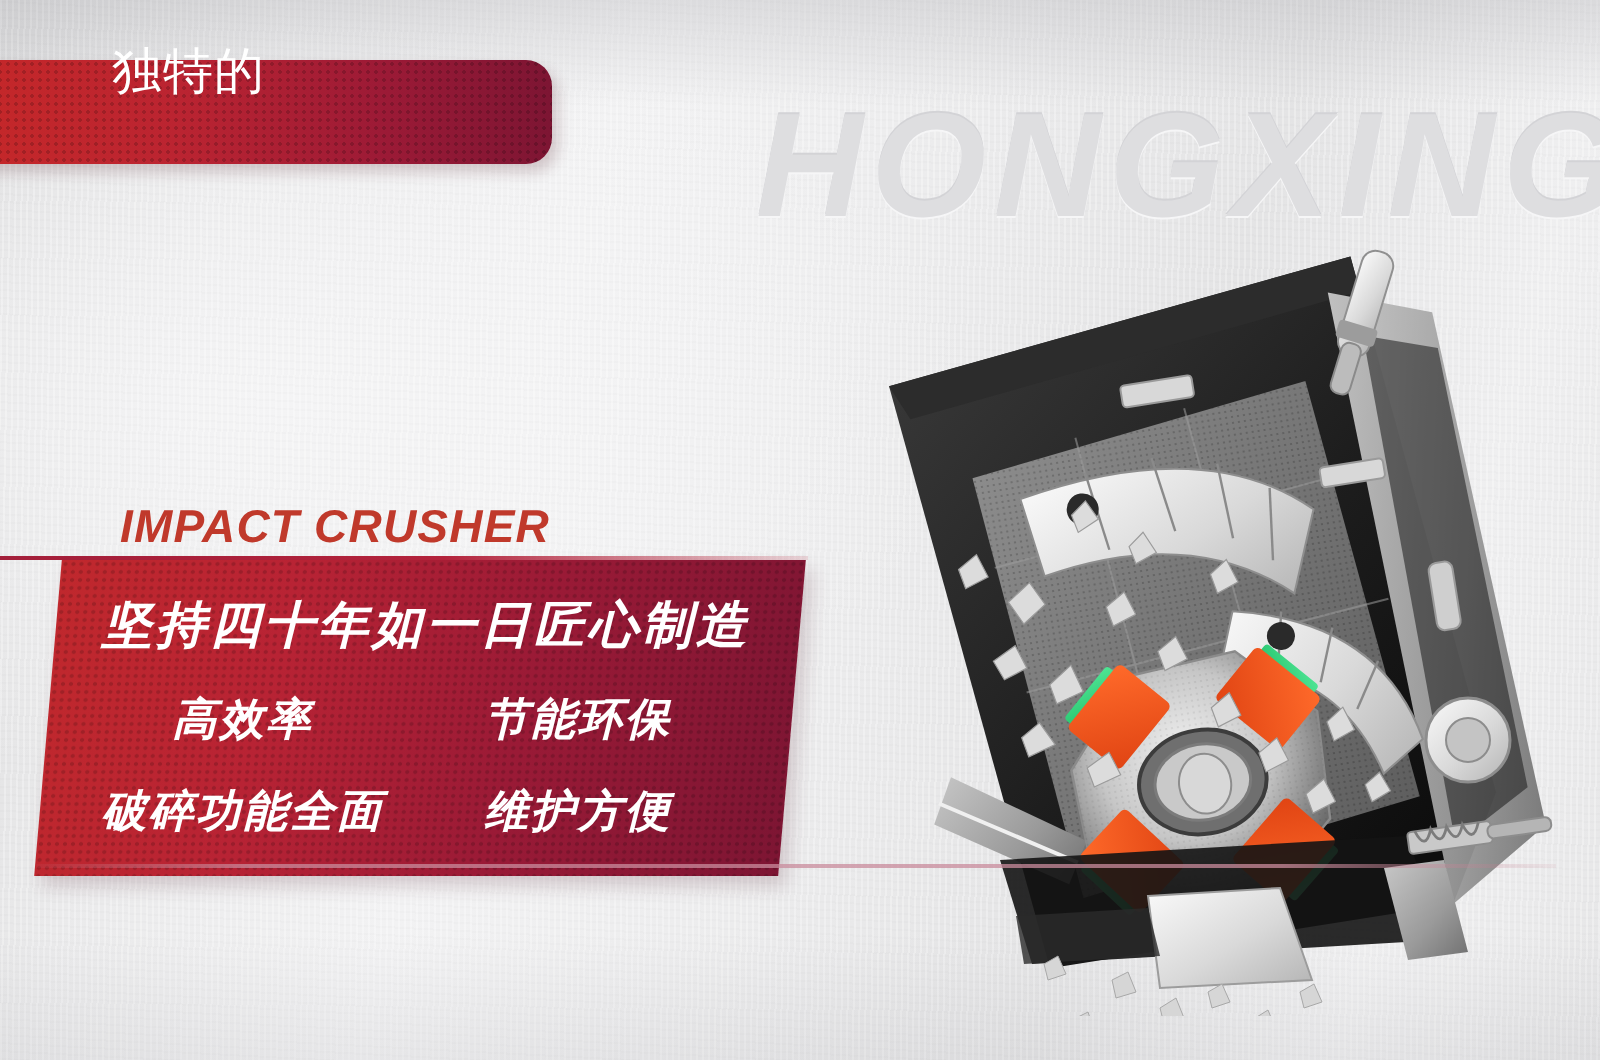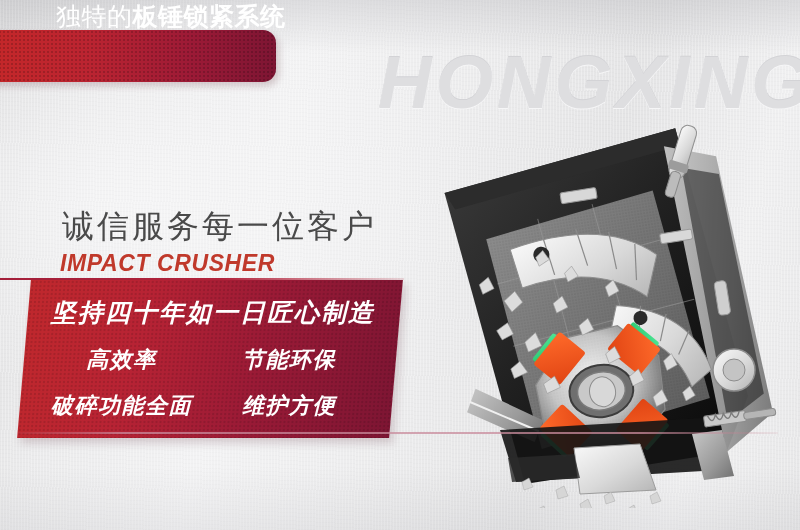--- a/index.html
+++ b/index.html
@@ -48,21 +48,21 @@
     overflow:hidden;
   }
   .badge .dots{
     position:absolute;inset:0;
     background-image:radial-gradient(rgba(0,0,0,.20) 0.9px, rgba(0,0,0,0) 1px);
     background-size:4px 4px;
     opacity:.85;
   }
   .badge-text{
     position:absolute;left:56px;top:0;height:52px;
-    display:flex;align-items:flex-start;
+    display:flex;align-items:flex-end;
     color:#fff;font-size:25px;white-space:nowrap;letter-spacing:.5px;
   }
   .badge-text .light{font-weight:400;}
   .badge-text .heavy{font-weight:bold;}
 
   
   .headline{
     position:absolute;left:62px;top:113px;
     font-size:60px;font-weight:bold;color:#1c1c1c;
     letter-spacing:3px;line-height:1;white-space:nowrap;
@@ -312,24 +312,22 @@
         <polygon points="118,364 125,360 129,369 120,372"></polygon>
       </g>
     </svg>
   </div>
 
   <div class="badge">
     <div class="dots"></div>
   </div>
   <div class="badge-text">
     <span class="light">独特的</span>
-    <span class="heavy">板锤锁紧系统</span>
   </div>
 
-  <div class="subhead">诚信服务每一位客户</div>
   <div class="eyebrow">IMPACT CRUSHER</div>
   <div class="rule"></div>
 
   <div class="panel">
     <div class="dots"></div>
     <div class="panel-inner">
       <div class="panel-title">坚持四十年如一日匠心制造</div>
       <div class="panel-grid">
         <div class="panel-cell">高效率</div>
         <div class="panel-cell">节能环保</div>

